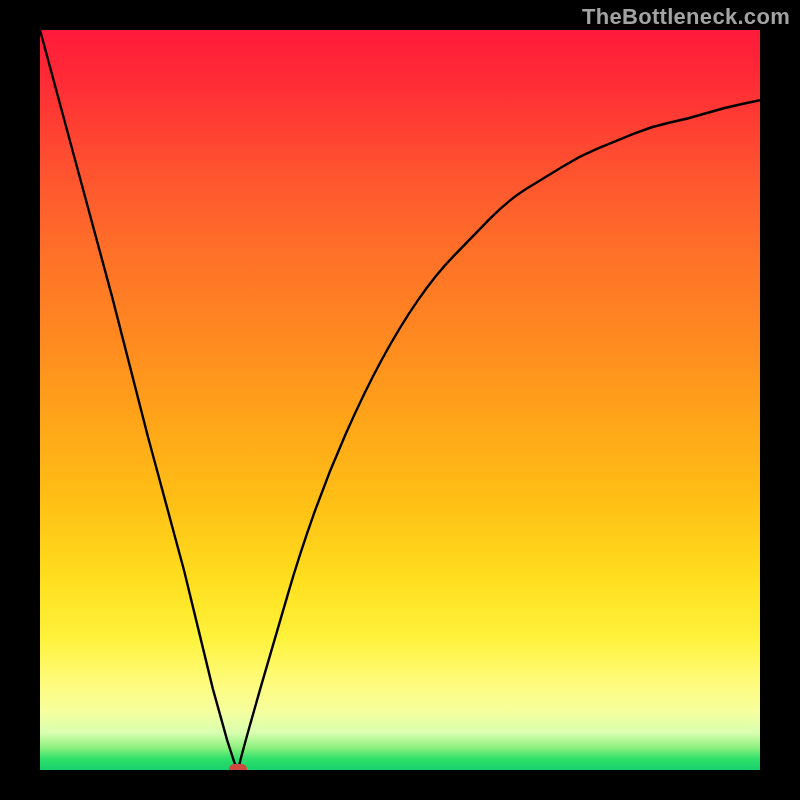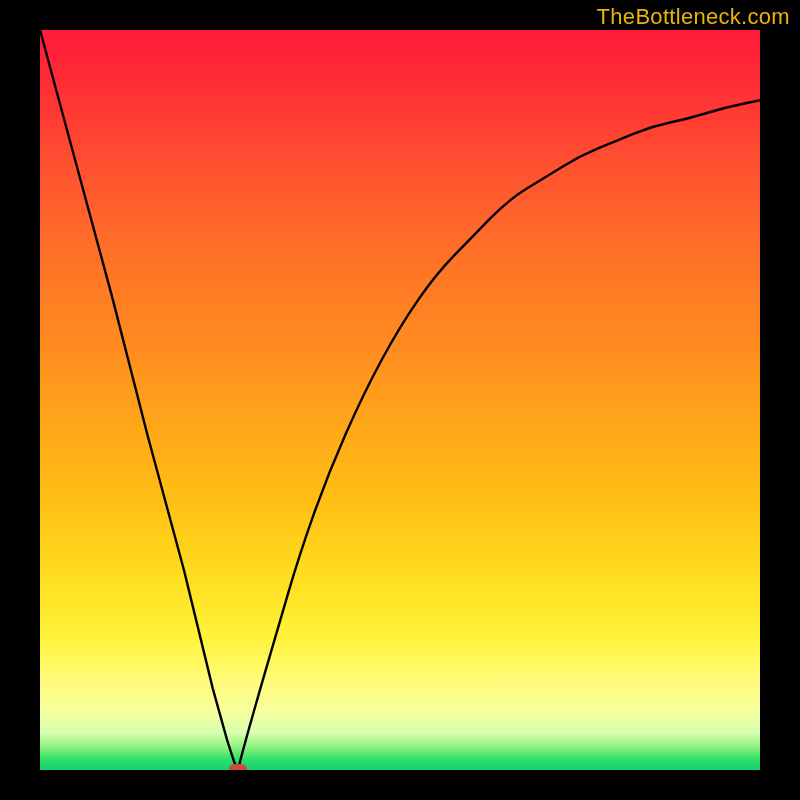--- a/index.html
+++ b/index.html
@@ -14,23 +14,23 @@
   .frame {
     position: relative;
     width: 800px;
     height: 800px;
     background: #000;
   }
   .watermark {
     position: absolute;
     top: 4px;
     right: 10px;
-    color: #eab308;
+    color: #a3a3a3;
     font-size: 22px;
-    font-weight: 400;
+    font-weight: 700;
     letter-spacing: 0.3px;
     z-index: 10;
   }
   .plot-area {
     position: absolute;
     left: 40px;
     top: 30px;
     width: 720px;
     height: 740px;
     overflow: hidden;

